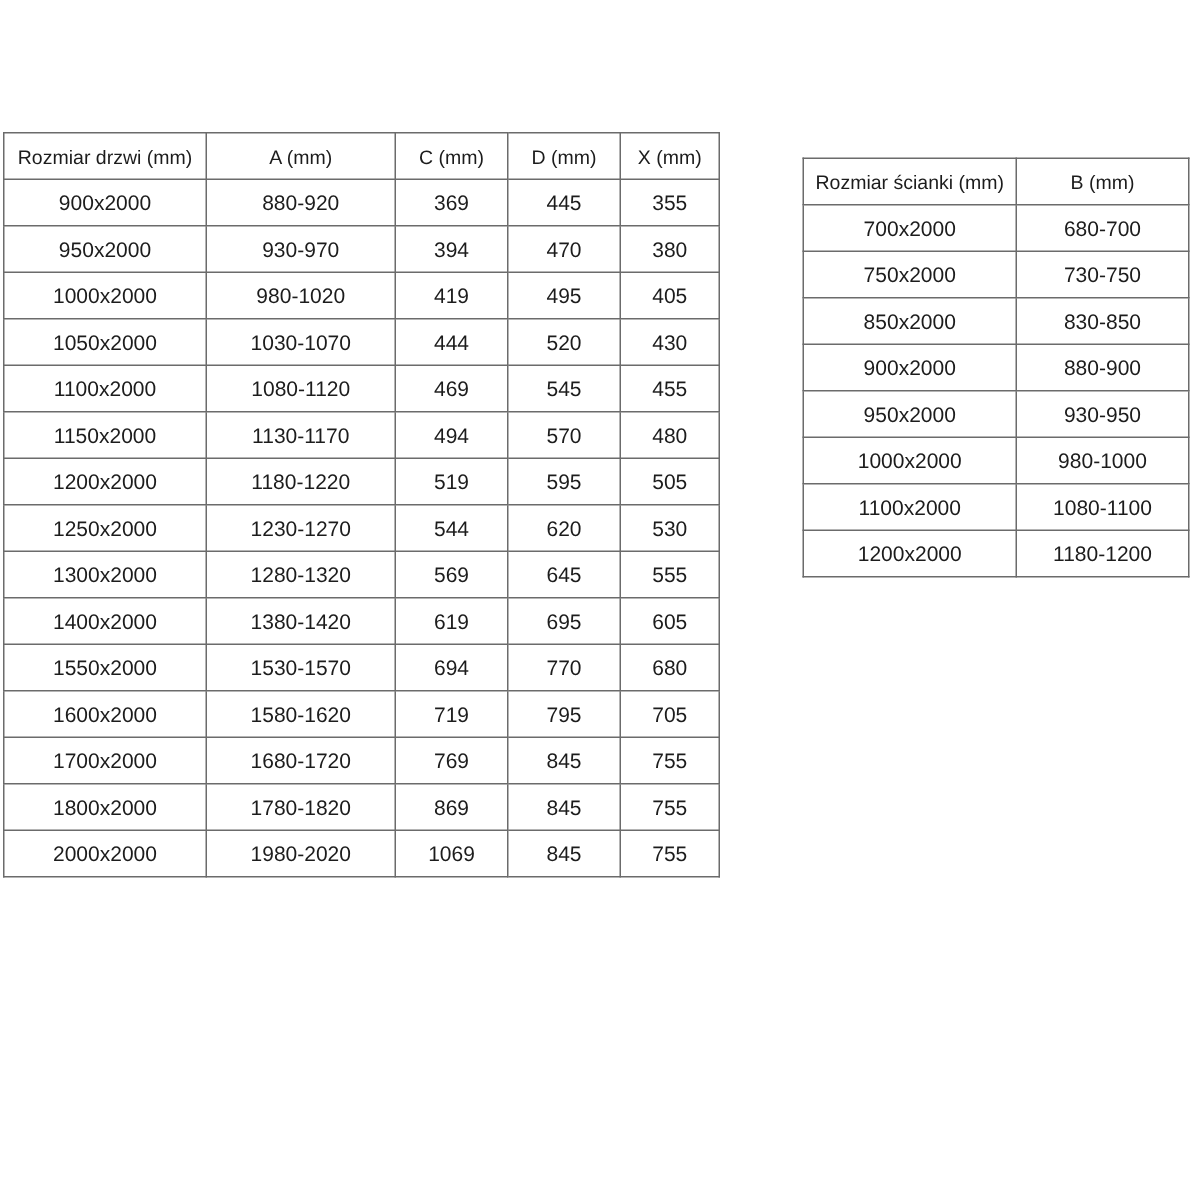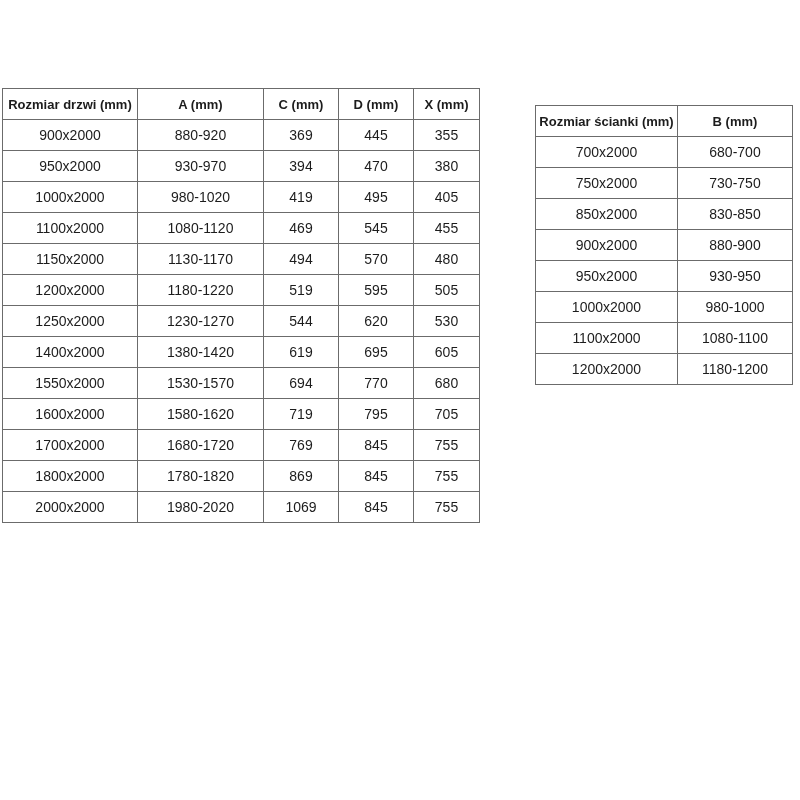--- a/index.html
+++ b/index.html
@@ -24,21 +24,21 @@
     border: 1px solid #6b6b6b;
     text-align: center;
     vertical-align: middle;
     color: #1c1c1c;
     padding: 0 2px;
     overflow: hidden;
     white-space: nowrap;
   }
   table.spec-table th {
     font-size: 13px;
-    font-weight: bold;
+    font-weight: normal;
     height: 30px;
     margin-left: 44px;
   }
   table.spec-table td {
     font-size: 14px;
     font-weight: normal;
     height: 30px;
   }
   #door-table {
     left: 2px;
@@ -87,20 +87,27 @@
         <td>380</td>
       </tr>
       <tr>
         <td>1000x2000</td>
         <td>980-1020</td>
         <td>419</td>
         <td>495</td>
         <td>405</td>
       </tr>
       <tr>
+        <td>1050x2000</td>
+        <td>1030-1070</td>
+        <td>444</td>
+        <td>520</td>
+        <td>430</td>
+      </tr>
+      <tr>
         <td>1100x2000</td>
         <td>1080-1120</td>
         <td>469</td>
         <td>545</td>
         <td>455</td>
       </tr>
       <tr>
         <td>1150x2000</td>
         <td>1130-1170</td>
         <td>494</td>
@@ -113,20 +120,27 @@
         <td>519</td>
         <td>595</td>
         <td>505</td>
       </tr>
       <tr>
         <td>1250x2000</td>
         <td>1230-1270</td>
         <td>544</td>
         <td>620</td>
         <td>530</td>
+      </tr>
+      <tr>
+        <td>1300x2000</td>
+        <td>1280-1320</td>
+        <td>569</td>
+        <td>645</td>
+        <td>555</td>
       </tr>
       <tr>
         <td>1400x2000</td>
         <td>1380-1420</td>
         <td>619</td>
         <td>695</td>
         <td>605</td>
       </tr>
       <tr>
         <td>1550x2000</td>

